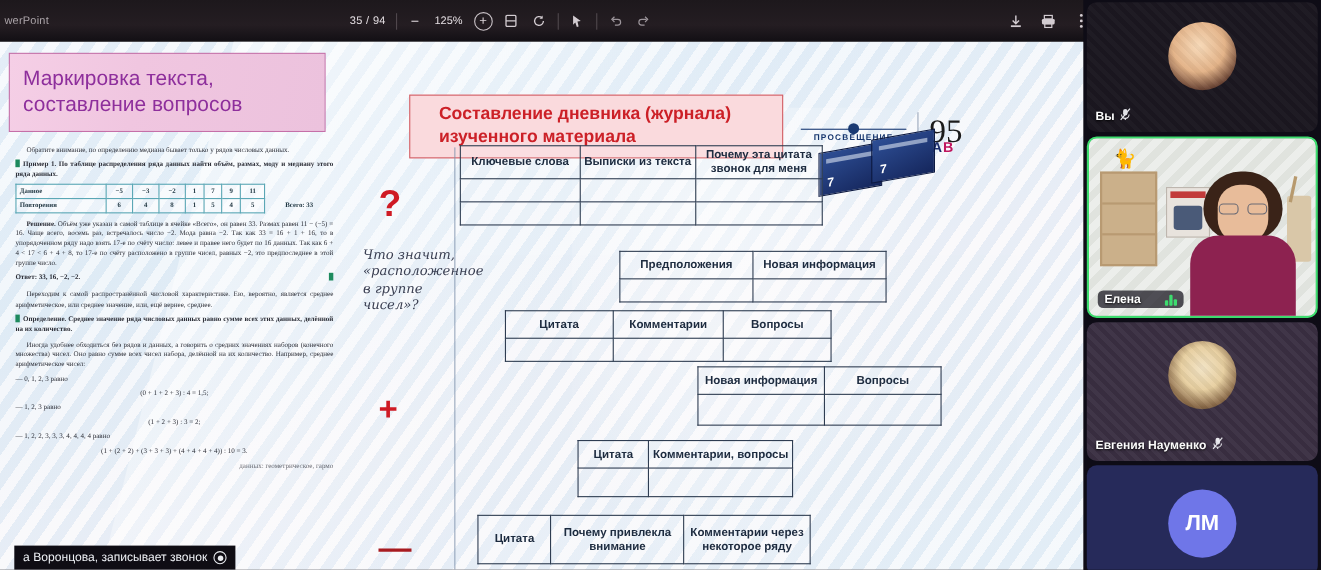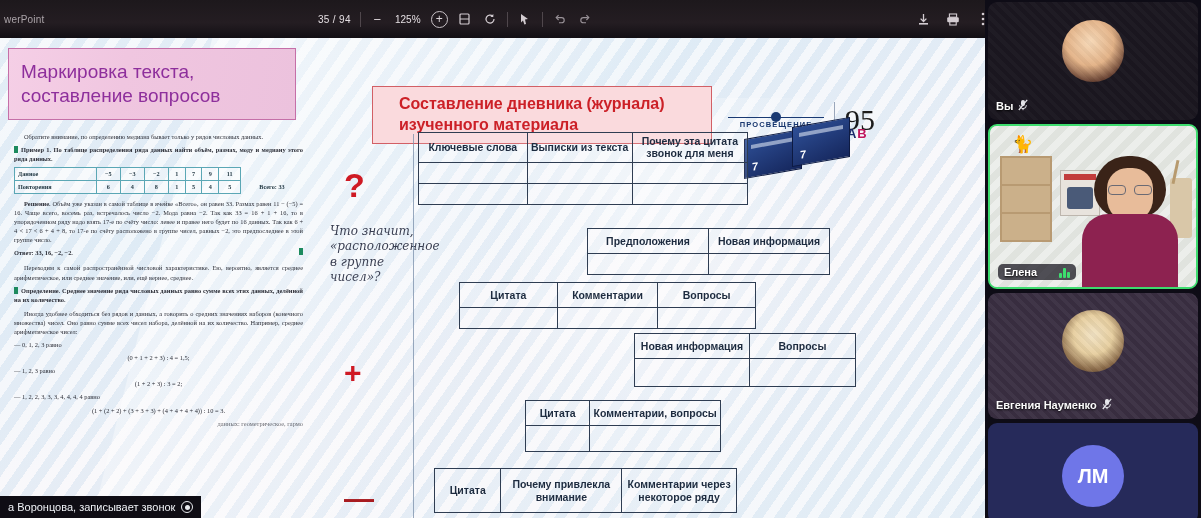--- a/index.html
+++ b/index.html
@@ -188,21 +188,21 @@
   .p-glass i{ position:absolute; top:0; width:18px; height:10px; border:1.5px solid #6a6a74; border-radius:4px;}
   .p-body{ position:absolute; left:4px; top:58px; width:96px; height:78px;
            background:#8d2250; border-radius:26px 26px 0 0;}
   .plant{ position:absolute; right:4px; top:52px; width:22px; height:60px;
           background:#d9c7a8; border-radius:3px;}
   .plant i{ position:absolute; left:4px; top:-18px; width:3px; height:24px; background:#b79a6e; transform:rotate(12deg);}
   .cube{ position:absolute; right:30px; bottom:6px; width:28px; height:24px; background:#d8c6a4;}
 
   
   .toast{
-    position:absolute; left:0; bottom:0; height:22px; background:#0f0d14;
+    position:absolute; left:13px; bottom:0; height:22px; background:#0f0d14;
     display:flex; align-items:center; padding:0 8px; gap:6px;
     color:#eef1f5; font-size:11px; white-space:nowrap;
   }
   .toast .rec{ width:12px; height:12px; border-radius:50%; border:1.5px solid #e8eaee;
                display:flex; align-items:center; justify-content:center;}
   .toast .rec i{ width:5px; height:5px; border-radius:50%; background:#e8eaee;}
 </style>
 </head>
 <body>
 
@@ -392,21 +392,21 @@
             <td class="em"></td>
           </tr>
       <tr>
             <td class="em"></td>
             <td class="em"></td>
             <td class="em"></td>
           </tr>
     </tbody>
       </table>
 
-    <table class="tbl" style="left:587px; top:190px; width:243px;">
+    <table class="tbl" style="left:563px; top:190px; width:243px;">
       <tbody>
           <tr>
         <td class="hd" style="width:50%">Предположения</td>
         <td class="hd" style="width:50%">Новая информация</td>
       </tr>
       <tr>
             <td class="em"></td>
             <td class="em"></td>
           </tr>
     </tbody>

